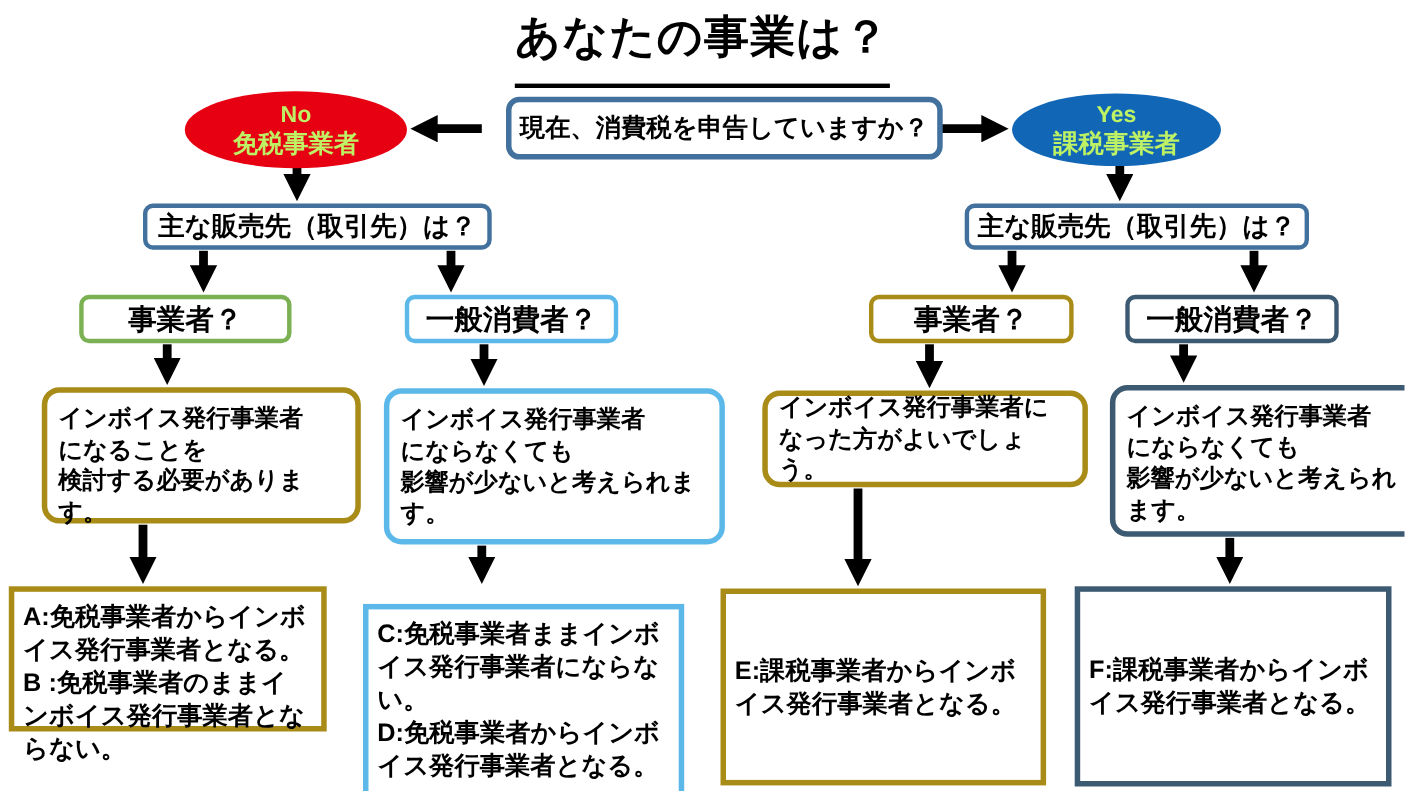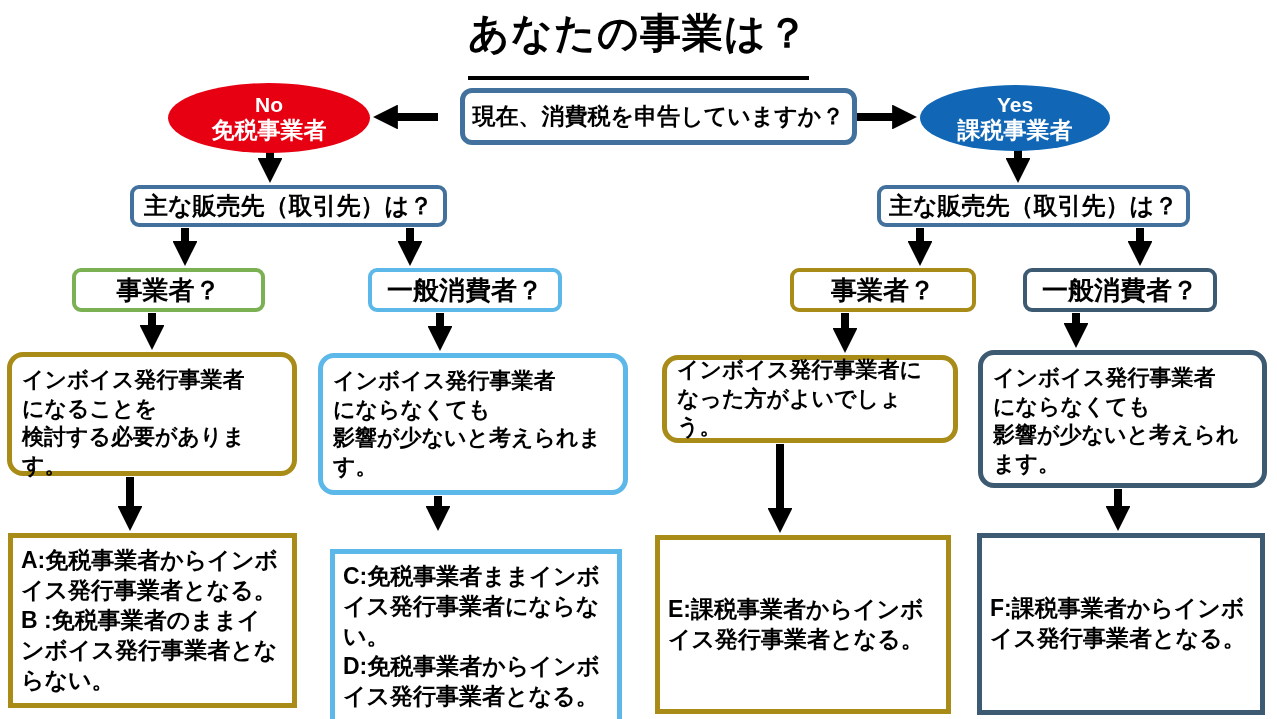--- a/index.html
+++ b/index.html
@@ -12,28 +12,28 @@
   .node{display:flex;align-items:center;justify-content:center;text-align:center;
         background:#fff;font-weight:bold;}
   .r10{border-radius:12px;}
   .r8{border-radius:9px;}
   .steel{border:5px solid #41719C;}
   .steel4{border:4px solid #41719C;}
   .green{border:4px solid #7BB053;}
   .lblue{border:4px solid #5BB8E8;}
   .gold{border:4px solid #A98B17;}
   .slate{border:4px solid #3D5A73;}
-  .ellipse{border-radius:50%;color:#ffffff;display:flex;flex-direction:column;
+  .ellipse{border-radius:50%;color:#bef264;display:flex;flex-direction:column;
            align-items:center;justify-content:center;line-height:1.15;font-weight:bold;}
   .ellipse .ans{font-size:21px;}
   .ellipse .typ{font-size:23px;}
   .no-fill{background:#E60012;}
   .yes-fill{background:#1167B5;}
   .desc{background:#fff;border-radius:16px;font-size:22px;font-weight:600;
-        line-height:1.3;white-space:pre-line;padding:9px 10px;}
+        line-height:1.3;white-space:pre-line;padding:9px 10px;margin-left:31px;}
   .desc.b5g{border:5px solid #A98B17;}
   .desc.b5b{border:5px solid #5BB8E8;}
   .desc.b5s{border:5px solid #3D5A73;}
   .desc.vcenter{display:flex;align-items:center;justify-content:center;}
   .outbox{background:#fff;font-size:23px;font-weight:600;line-height:1.3;
           padding:8px 8px;display:flex;flex-direction:column;}
   .outbox.b5g{border:5px solid #A98B17;}
   .outbox.b5b{border:5px solid #5BB8E8;}
   .outbox.b5s{border:5px solid #3D5A73;}
   .outbox.vcenter{justify-content:center;}
@@ -108,21 +108,21 @@
 にならなくても
 影響が少ないと考えられます。</div>
 
   <div class="abs desc b5g vcenter" style="left:662px;top:355px;width:296px;height:88px;">インボイス発行事業者に
 なった方がよいでしょう。</div>
 
   <div class="abs desc b5s" style="left:978px;top:350px;width:289px;height:138px;">インボイス発行事業者
 にならなくても
 影響が少ないと考えられます。</div>
 
-  <div class="abs outbox b5g" style="left:8px;top:533px;width:289px;height:175px;">
+  <div class="abs outbox b5g" style="left:8px;top:533px;width:289px;height:132px;">
     <p><b>A:</b><span>免税事業者からインボイス発行事業者となる。</span></p>
     <p><b>B :</b><span>免税事業者のままインボイス発行事業者とならない。</span></p>
   </div>
 
   <div class="abs outbox b5b" style="left:330px;top:549px;width:292px;height:181px;">
     <p><b>C:</b><span>免税事業者ままインボイス発行事業者にならない。</span></p>
     <p><b>D:</b><span>免税事業者からインボイス発行事業者となる。</span></p>
   </div>
 
   <div class="abs outbox b5s vcenter" style="left:977px;top:533px;width:288px;height:182px;">

